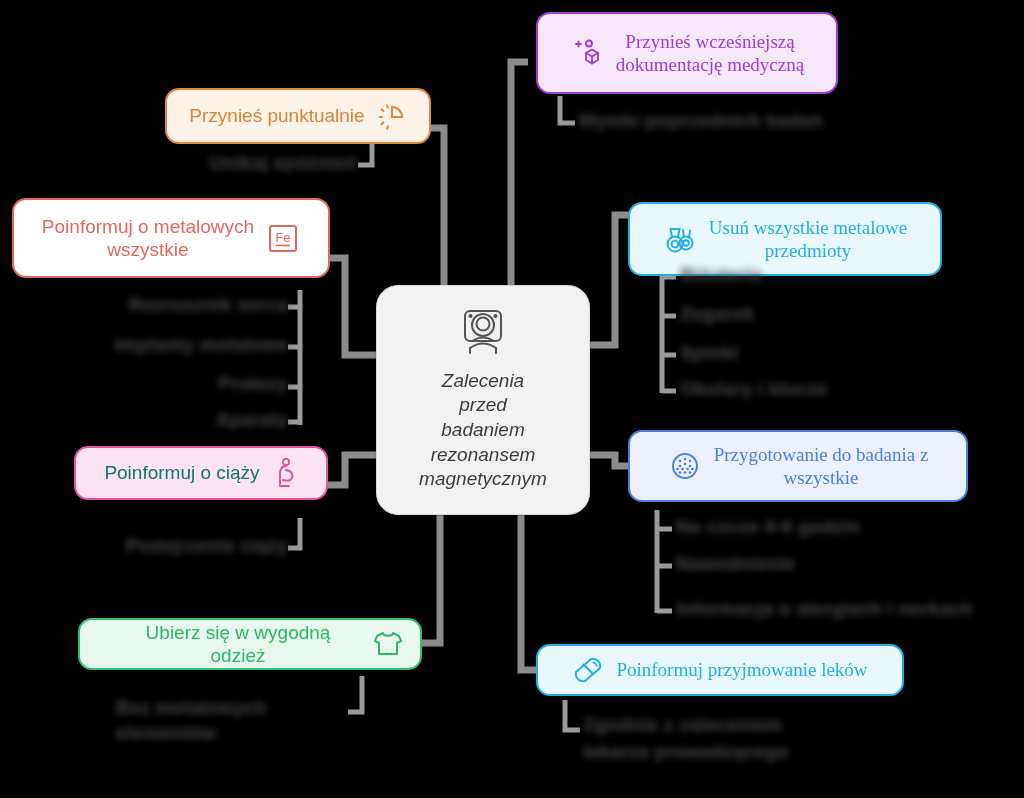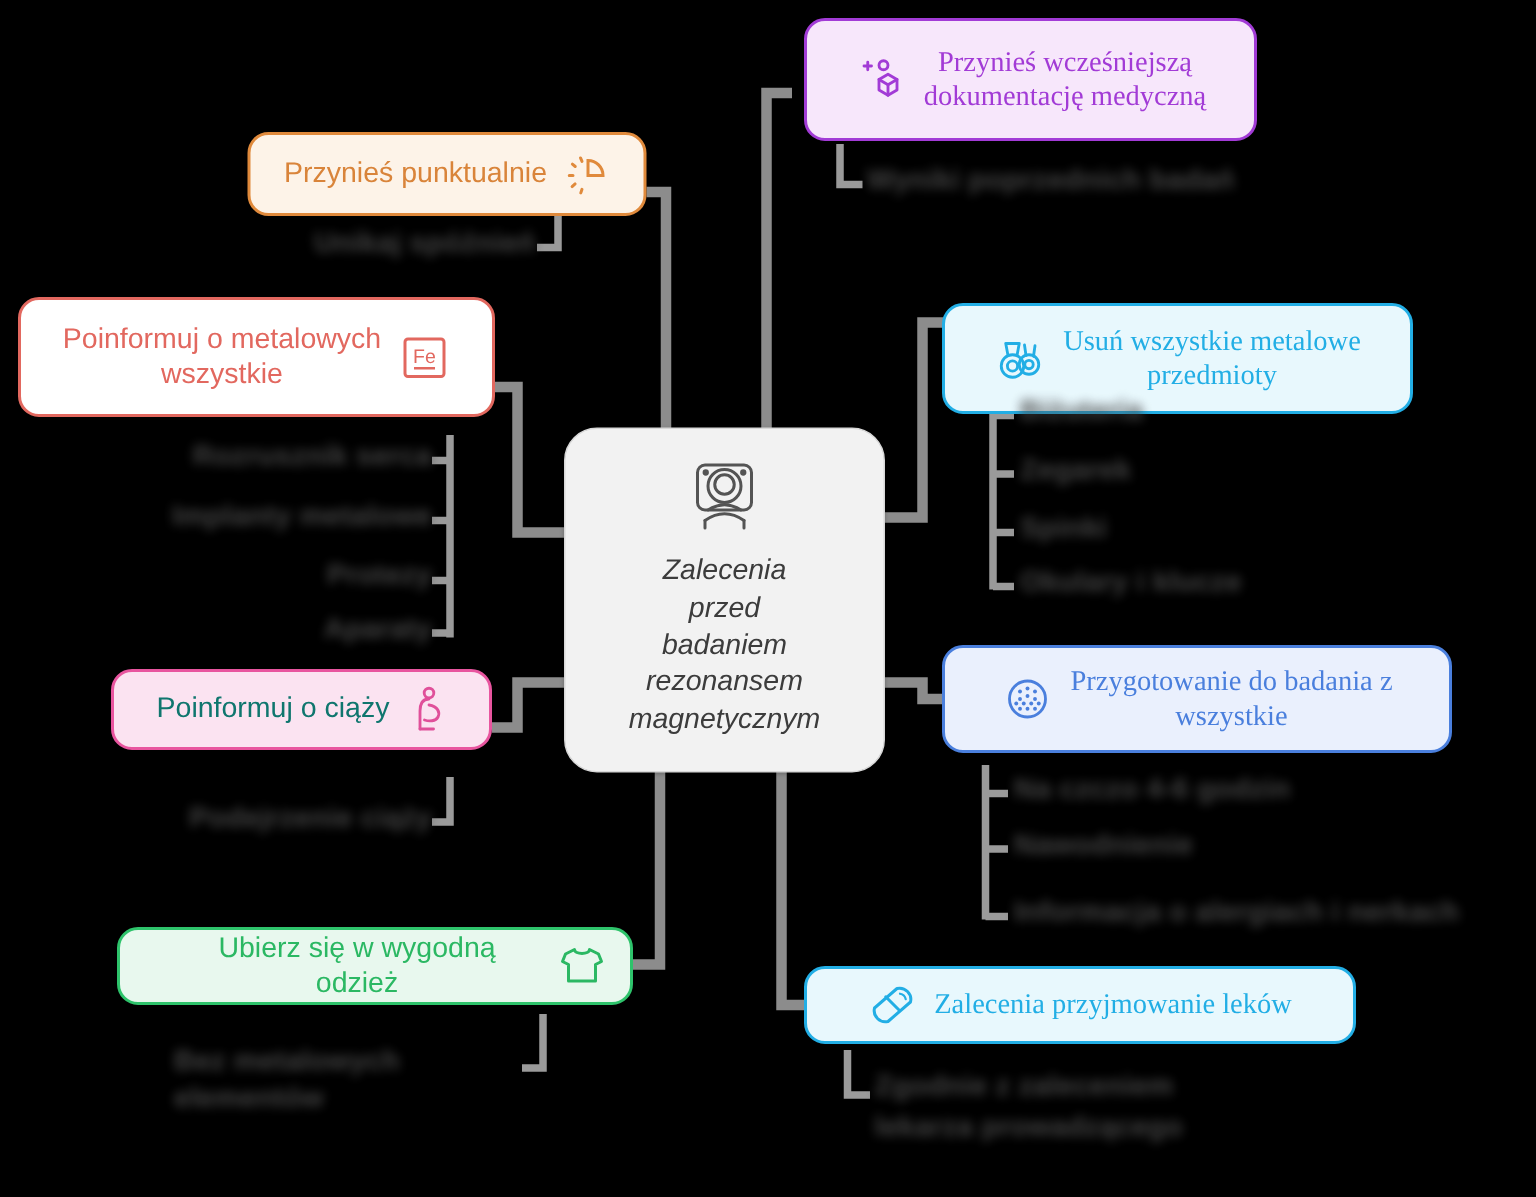--- a/index.html
+++ b/index.html
@@ -215,21 +215,21 @@
 
   <div class="node icon-left" style="left:536px;top:644px;width:368px;height:52px;
               background:#e8f8fd;border:2.5px solid #22aee5;color:#22aee5;font-size:19px;">
     <span class="ic">
       <svg width="32" height="30" viewBox="0 0 32 30" fill="none" stroke="#22aee5" stroke-width="2" stroke-linecap="round" stroke-linejoin="round">
         <path d="M19 4 A7.5 7.5 0 0 1 28 13 L13 26 A7.5 7.5 0 0 1 4 17 Z"></path>
         <path d="M11.5 9.5 L20.5 18.5"></path>
         <path d="M21 7.5 q3.2 .6 3.8 3.6" stroke-width="1.5"></path>
       </svg>
     </span>
-    <span class="lbl">Zalecenia przyjmowanie leków</span>
+    <span class="lbl">Poinformuj przyjmowanie leków</span>
   </div>
 
   <div class="blurtxt ra" style="left:357px;top:152px;">Unikaj spóźnień</div>
 
   <div class="blurtxt" style="left:578px;top:110px;">Wyniki poprzednich badań</div>
 
   <div class="blurtxt ra" style="left:288px;top:294px;">Rozrusznik serca</div>
   <div class="blurtxt ra" style="left:288px;top:334px;">Implanty metalowe</div>
   <div class="blurtxt ra" style="left:288px;top:373px;">Protezy</div>
   <div class="blurtxt ra" style="left:288px;top:409px;">Aparaty</div>

